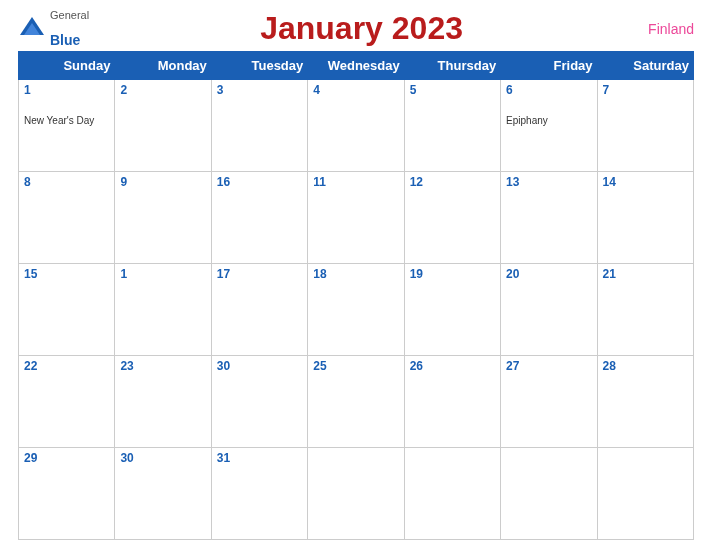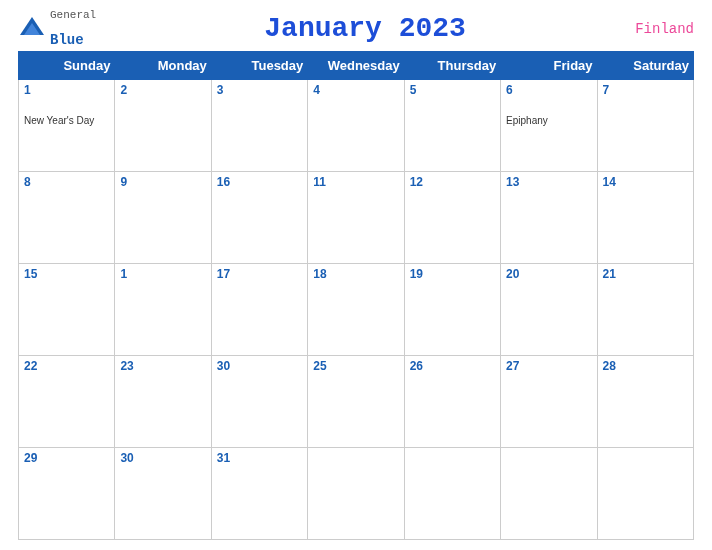--- a/index.html
+++ b/index.html
@@ -13,21 +13,20 @@
       align-items: center;
       padding: 10px 18px 10px 18px;
     }
 
     .top-bar {
       width: 100%;
       display: flex;
       align-items: center;
       justify-content: space-between;
       margin-bottom: 4px;
-      font-family: Liberation Mono, monospace;
     }
 
     .logo {
       display: flex;
       align-items: center;
       gap: 4px;
     }
 
     .logo-text {
       display: flex;
@@ -47,23 +46,23 @@
       color: #1a5fb4;
       margin-top: 12px;
     }
 
     .logo-icon {
       width: 28px;
       height: 28px;
     }
 
     .calendar-title {
-      font-size: 28px;
-      font-weight: bold;
-      color: #1d4ed8;
+      font-size: 32px;
+      font-weight: bold;
+      color: #b91c1c;
       text-align: center;
       flex: 1;
     }
 
     .country-label {
       font-size: 14px;
       color: #ec4899;
       min-width: 60px;
       text-align: right;
     }

